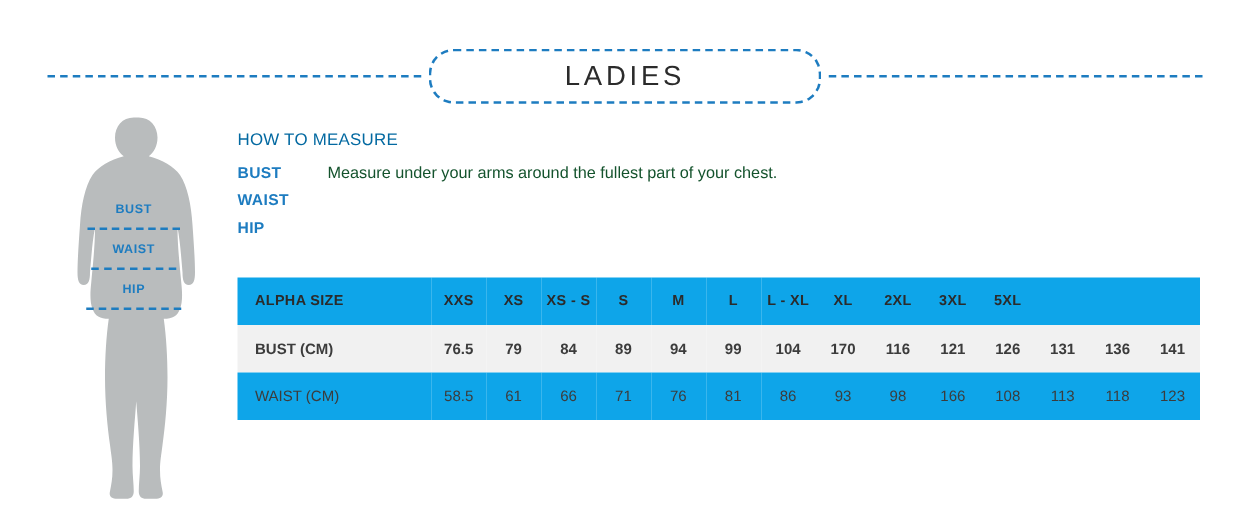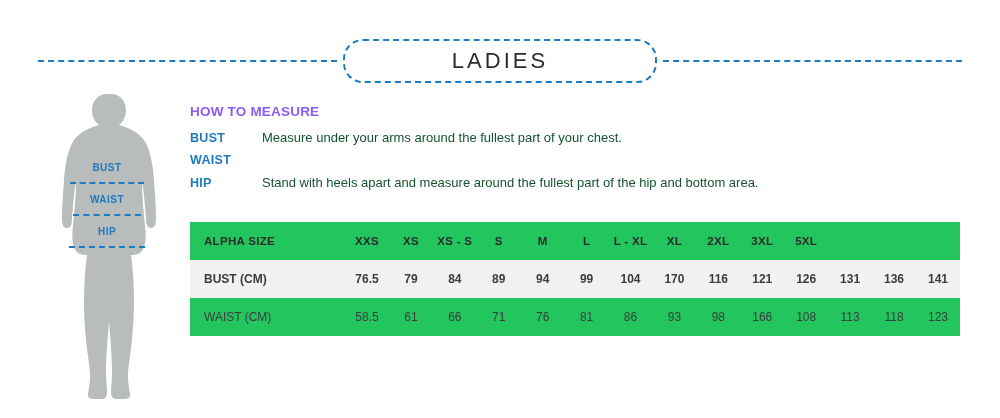--- a/index.html
+++ b/index.html
@@ -82,22 +82,22 @@
 
   
   .howto {
     position: absolute;
     left: 190px;
     top: 104px;
     width: 760px;
   }
   .howto-title {
     font-size: 13.5px;
-    font-weight: bold;
-    color: #8b5cf6;
+    font-weight: normal;
+    color: #0369a1;
     letter-spacing: 0.2px;
     margin-bottom: 11px;
   }
   .howto-row {
     display: flex;
     align-items: baseline;
     margin-bottom: 8px;
   }
   .howto-term {
     width: 72px;
@@ -124,21 +124,21 @@
     width: 770px;
     table-layout: fixed;
   }
   table.size-table td {
     height: 36px;
     font-size: 12px;
     color: #3c3c3c;
     vertical-align: middle;
   }
   tr.shade td { background: #f1f1f1; font-weight: bold; }
-  tr.plain td { background: #22c55e; }
+  tr.plain td { background: #0ea5e9; }
   td.rowhead {
     padding-left: 14px;
     text-align: left;
     width: 140px;
   }
   td.cell {
     text-align: center;
   }
   tr.headrow td {
     font-weight: bold;
@@ -223,21 +223,20 @@
       <div class="howto-term">BUST</div>
       <div class="howto-desc">Measure under your arms around the fullest part of your chest.</div>
     </div>
 
     <div class="howto-row">
       <div class="howto-term">WAIST</div>
     </div>
 
     <div class="howto-row">
       <div class="howto-term">HIP</div>
-      <div class="howto-desc">Stand with heels apart and measure around the fullest part of the hip and bottom area.</div>
     </div>
   </div>
 
   <div class="table-wrap">
     <table class="size-table">
       <tbody>
 
         <tr class="plain headrow">
           <td class="rowhead">ALPHA SIZE</td>
           <td class="cell">XXS</td>

